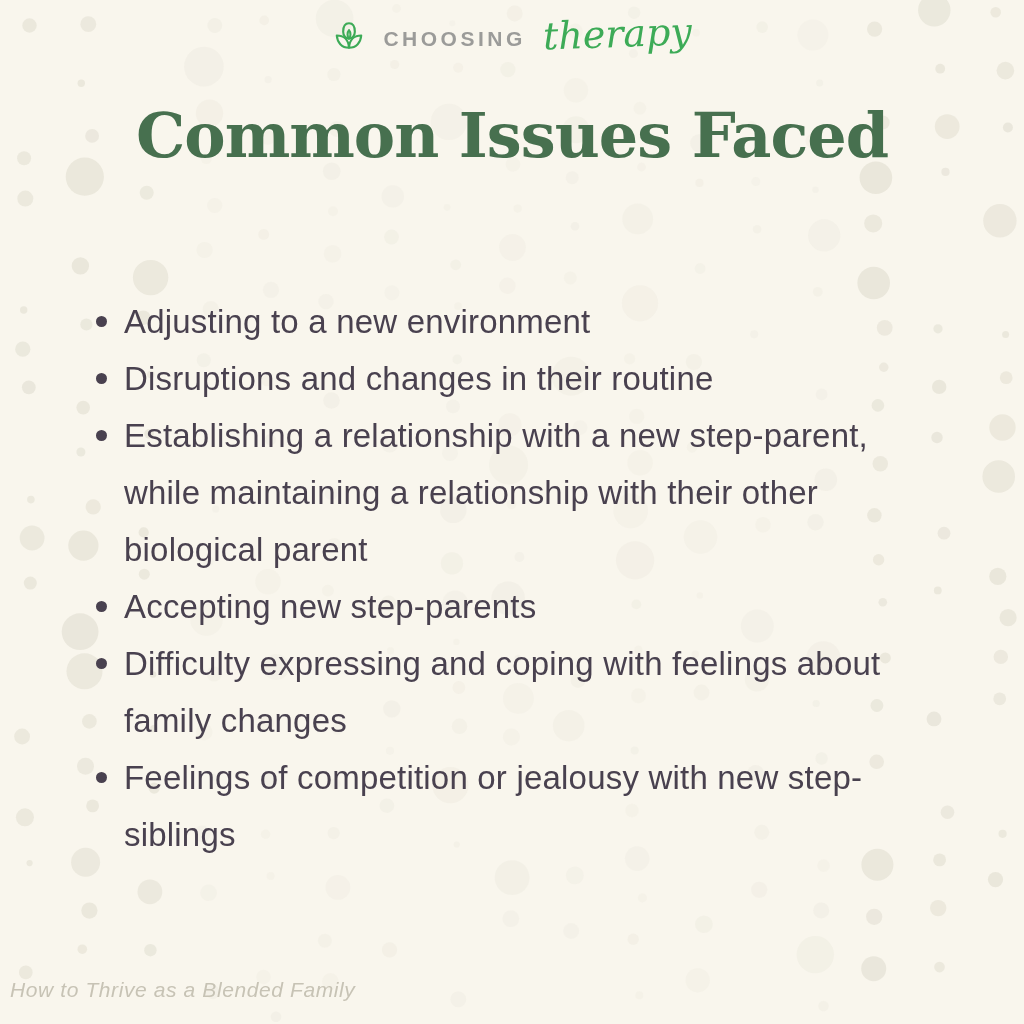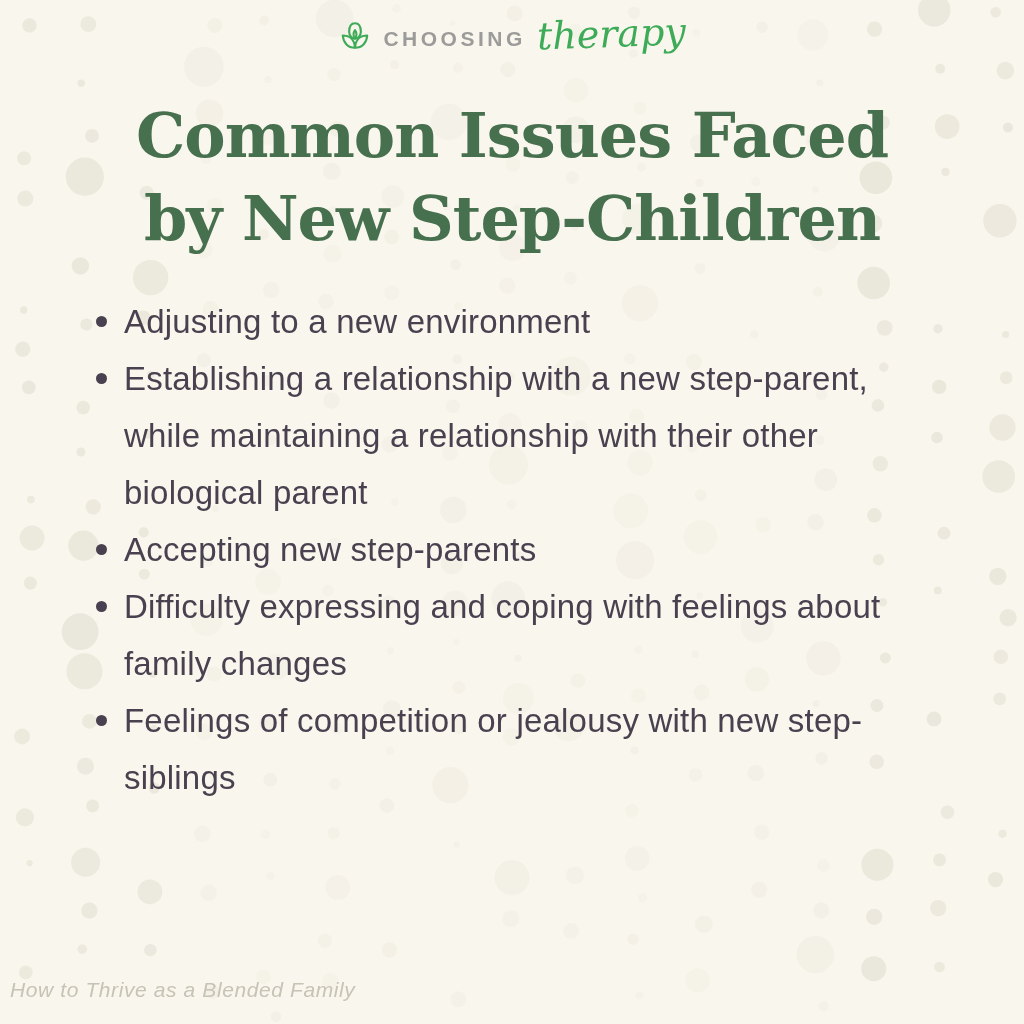--- a/index.html
+++ b/index.html
@@ -24,21 +24,21 @@
   #dots{
     position:absolute;left:0;top:0;width:1024px;height:1024px;
     z-index:0;pointer-events:none;
   }
   .content{position:relative;z-index:1;width:100%;height:100%;}
 
   
   .logo{
     position:absolute;top:16px;left:0;width:100%;
     display:flex;align-items:center;justify-content:center;
-    gap:11px;
+    gap:17px;
   }
   .logo-icon svg{display:block;}
   .logo-word1{
     font-family:"Liberation Sans", sans-serif;
     font-size:21px;font-weight:700;letter-spacing:3.5px;
     color:var(--logo-gray);
     padding-top:6px;
   }
   .logo-word2{
     font-family:"DejaVu Serif", serif;
@@ -366,27 +366,30 @@
           <path d="M10.5 12 C10.5 6.5 13 4 16 4 C19 4 21.5 6.5 21.5 12 C21.5 15.5 19 18.5 16 18.5 C13 18.5 10.5 15.5 10.5 12 Z"></path>
           <path d="M16 18.5 C14.2 16.5 14.2 12.5 16 10.5 C17.8 12.5 17.8 16.5 16 18.5 Z"></path>
         </svg>
       </span>
       <span class="logo-word1">CHOOSING</span>
       <span class="logo-word2">therapy</span>
     </header>
 
     <h1 class="title">
       <span class="tline">Common Issues Faced</span>
-      <span class="tline">by New Step-Children</span>
     </h1>
 
     <ul class="issues">
       <li>
         <span class="dot"></span>
         <span class="txt">Adjusting to a new environment</span>
+      </li>
+      <li>
+        <span class="dot"></span>
+        <span class="txt">Disruptions and changes in their routine</span>
       </li>
       <li>
         <span class="dot"></span>
         <span class="txt">Establishing a relationship with a new step-parent, while maintaining a relationship with their other biological parent</span>
       </li>
       <li>
         <span class="dot"></span>
         <span class="txt">Accepting new step-parents</span>
       </li>
       <li>

